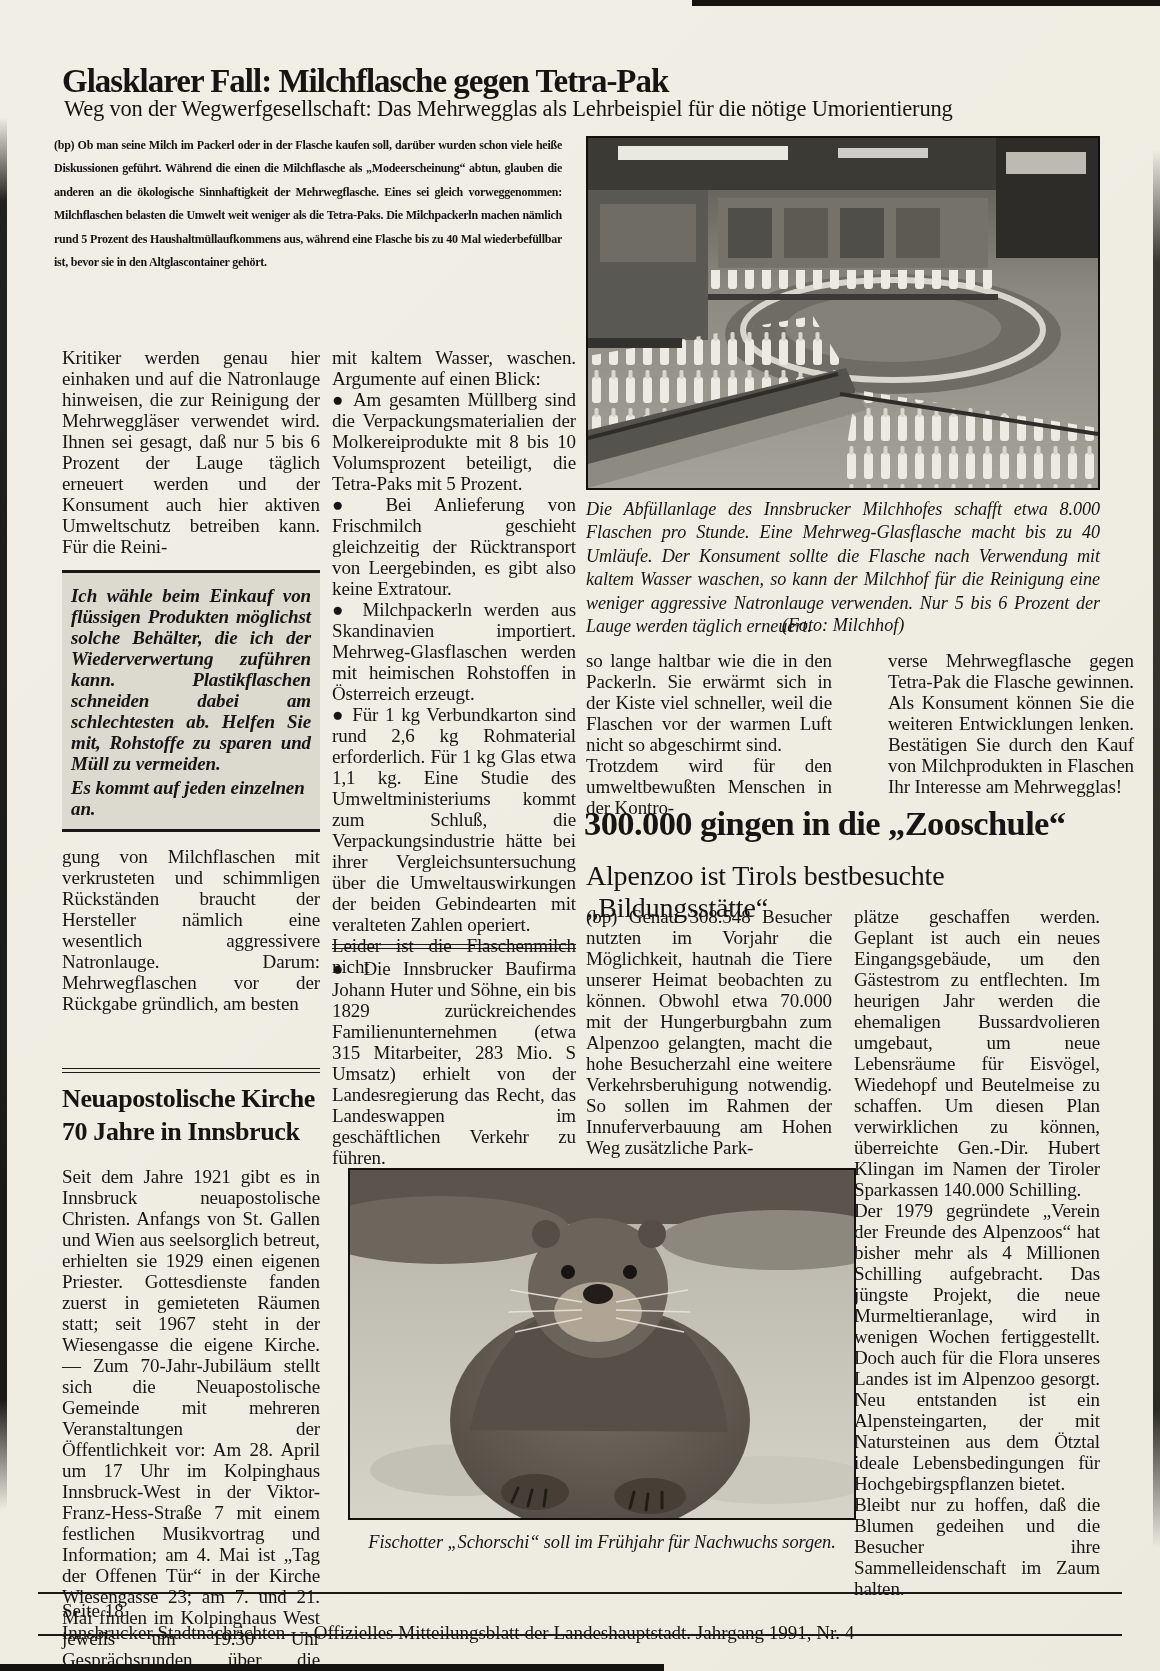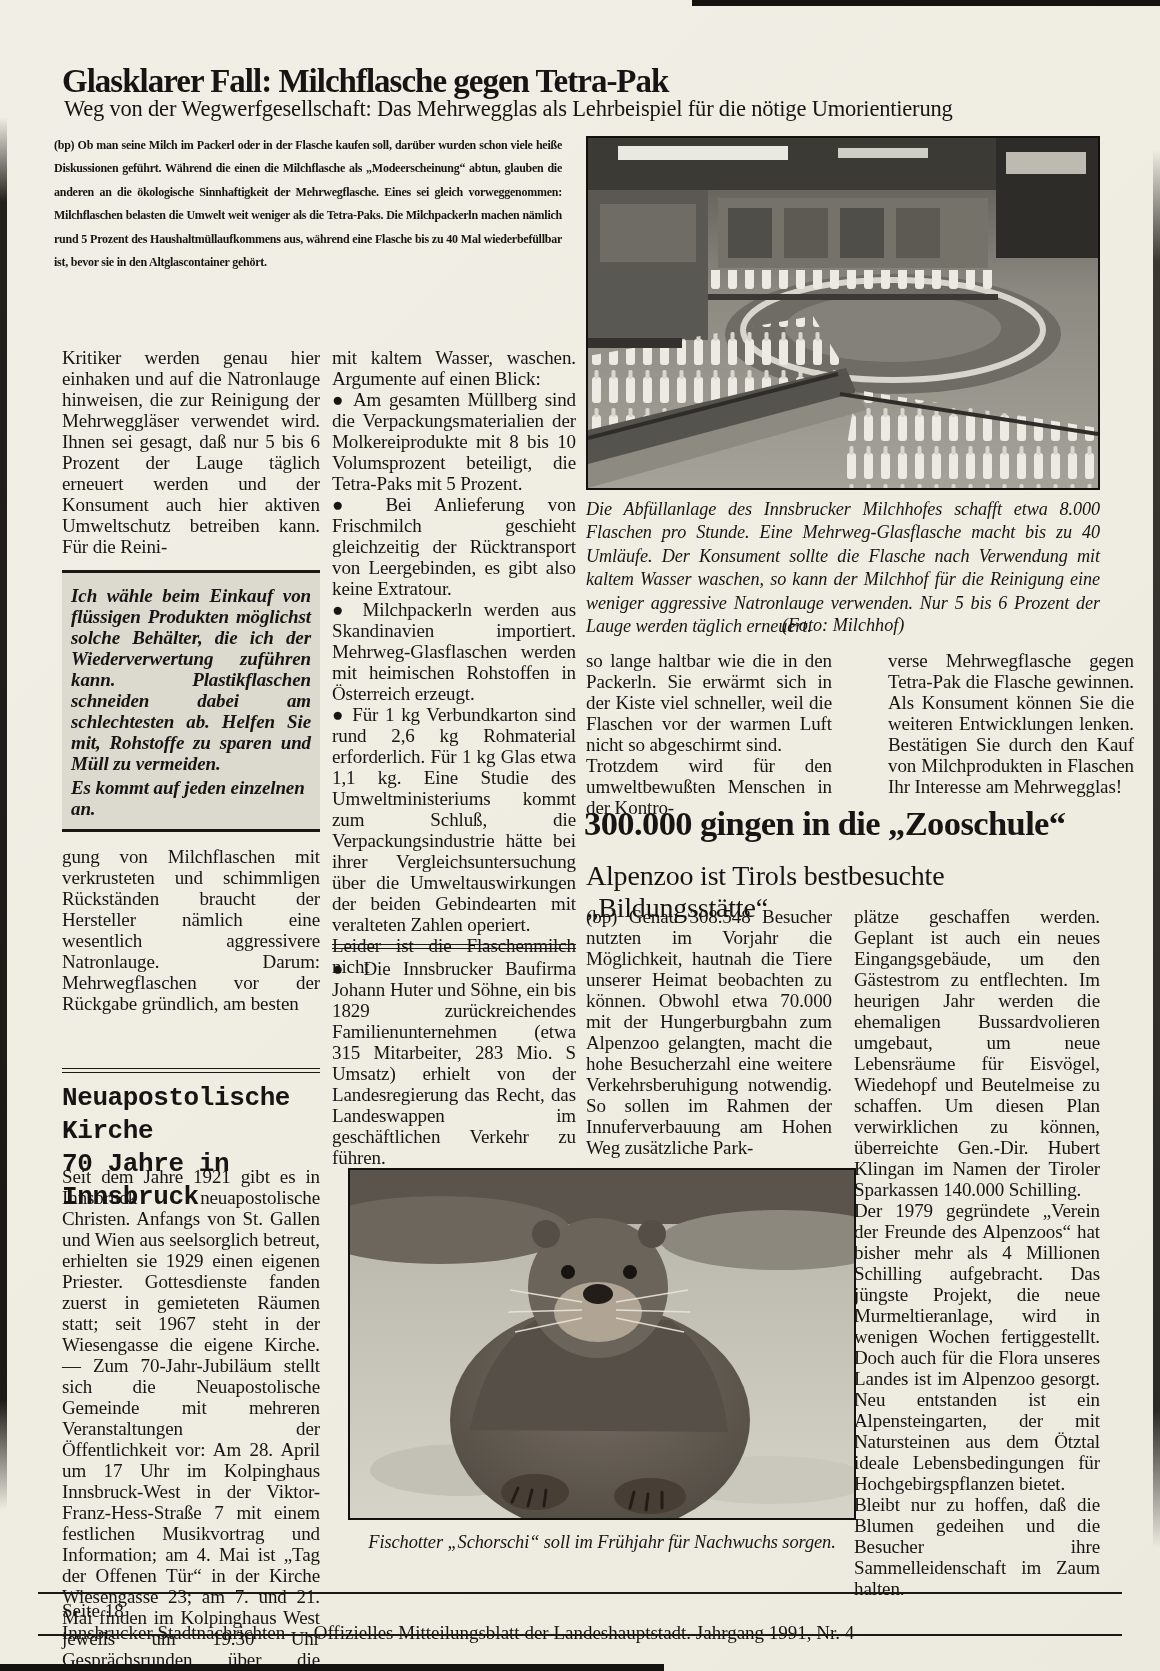--- a/index.html
+++ b/index.html
@@ -158,21 +158,21 @@
 <div class="abs zoo-col1 bodytext">
   <p>(bp) Genau 308.548 Besucher nutzten im Vorjahr die Möglichkeit, hautnah die Tiere unserer Heimat beobachten zu können. Obwohl etwa 70.000 mit der Hungerburgbahn zum Alpenzoo gelangten, macht die hohe Besucherzahl eine weitere Verkehrsberuhigung notwendig. So sollen im Rahmen der Innuferverbauung am Hohen Weg zusätzliche Park-</p>
 </div>
 <div class="abs zoo-col2 bodytext zoo-col2">
   <p>plätze geschaffen werden. Geplant ist auch ein neues Eingangsgebäude, um den Gästestrom zu entflechten. Im heurigen Jahr werden die ehemaligen Bussardvolieren umgebaut, um neue Lebensräume für Eisvögel, Wiedehopf und Beutelmeise zu schaffen. Um diesen Plan verwirklichen zu können, überreichte Gen.-Dir. Hubert Klingan im Namen der Tiroler Sparkassen 140.000 Schilling.</p>
   <p>Der 1979 gegründete „Verein der Freunde des Alpenzoos“ hat bisher mehr als 4 Millionen Schilling aufgebracht. Das jüngste Projekt, die neue Murmeltieranlage, wird in wenigen Wochen fertiggestellt. Doch auch für die Flora unseres Landes ist im Alpenzoo gesorgt. Neu entstanden ist ein Alpensteingarten, der mit Natursteinen aus dem Ötztal ideale Lebensbedingungen für Hochgebirgspflanzen bietet.</p>
   <p>Bleibt nur zu hoffen, daß die Blumen gedeihen und die Besucher ihre Sammelleidenschaft im Zaum halten.</p>
 </div>
 
 <div class="abs rule-double rule-church"></div>
-<h2 class="abs church-head" style="margin:0;font-family:Liberation Mono, monospace;">
+<h2 class="abs church-head" style="margin:0;">
   <span style="display:block;">Neuapostolische Kirche</span>
   <span style="display:block;">70 Jahre in Innsbruck</span>
 </h2>
 <div class="abs church-body bodytext">
   <p>Seit dem Jahre 1921 gibt es in Innsbruck neuapostolische Christen. Anfangs von St. Gallen und Wien aus seelsorglich betreut, erhielten sie 1929 einen eigenen Priester. Gottesdienste fanden zuerst in gemieteten Räumen statt; seit 1967 steht in der Wiesengasse die eigene Kirche. — Zum 70-Jahr-Jubiläum stellt sich die Neuapostolische Gemeinde mit mehreren Veranstaltungen der Öffentlichkeit vor: Am 28. April um 17 Uhr im Kolpinghaus Innsbruck-West in der Viktor-Franz-Hess-Straße 7 mit einem festlichen Musikvortrag und Information; am 4. Mai ist „Tag der Offenen Tür“ in der Kirche Wiesengasse 23; am 7. und 21. Mai finden im Kolpinghaus West jeweils um 19.30 Uhr Gesprächsrunden über die neuapostolische Glaubenslehre statt.</p>
 </div>
 
 <div class="abs rule-double rule-huter"></div>
 <div class="abs huter bodytext">
   <p>● Die Innsbrucker Baufirma Johann Huter und Söhne, ein bis 1829 zurückreichendes Familienunternehmen (etwa 315 Mitarbeiter, 283 Mio. S Umsatz) erhielt von der Landesregierung das Recht, das Landeswappen im geschäftlichen Verkehr zu führen.</p>

